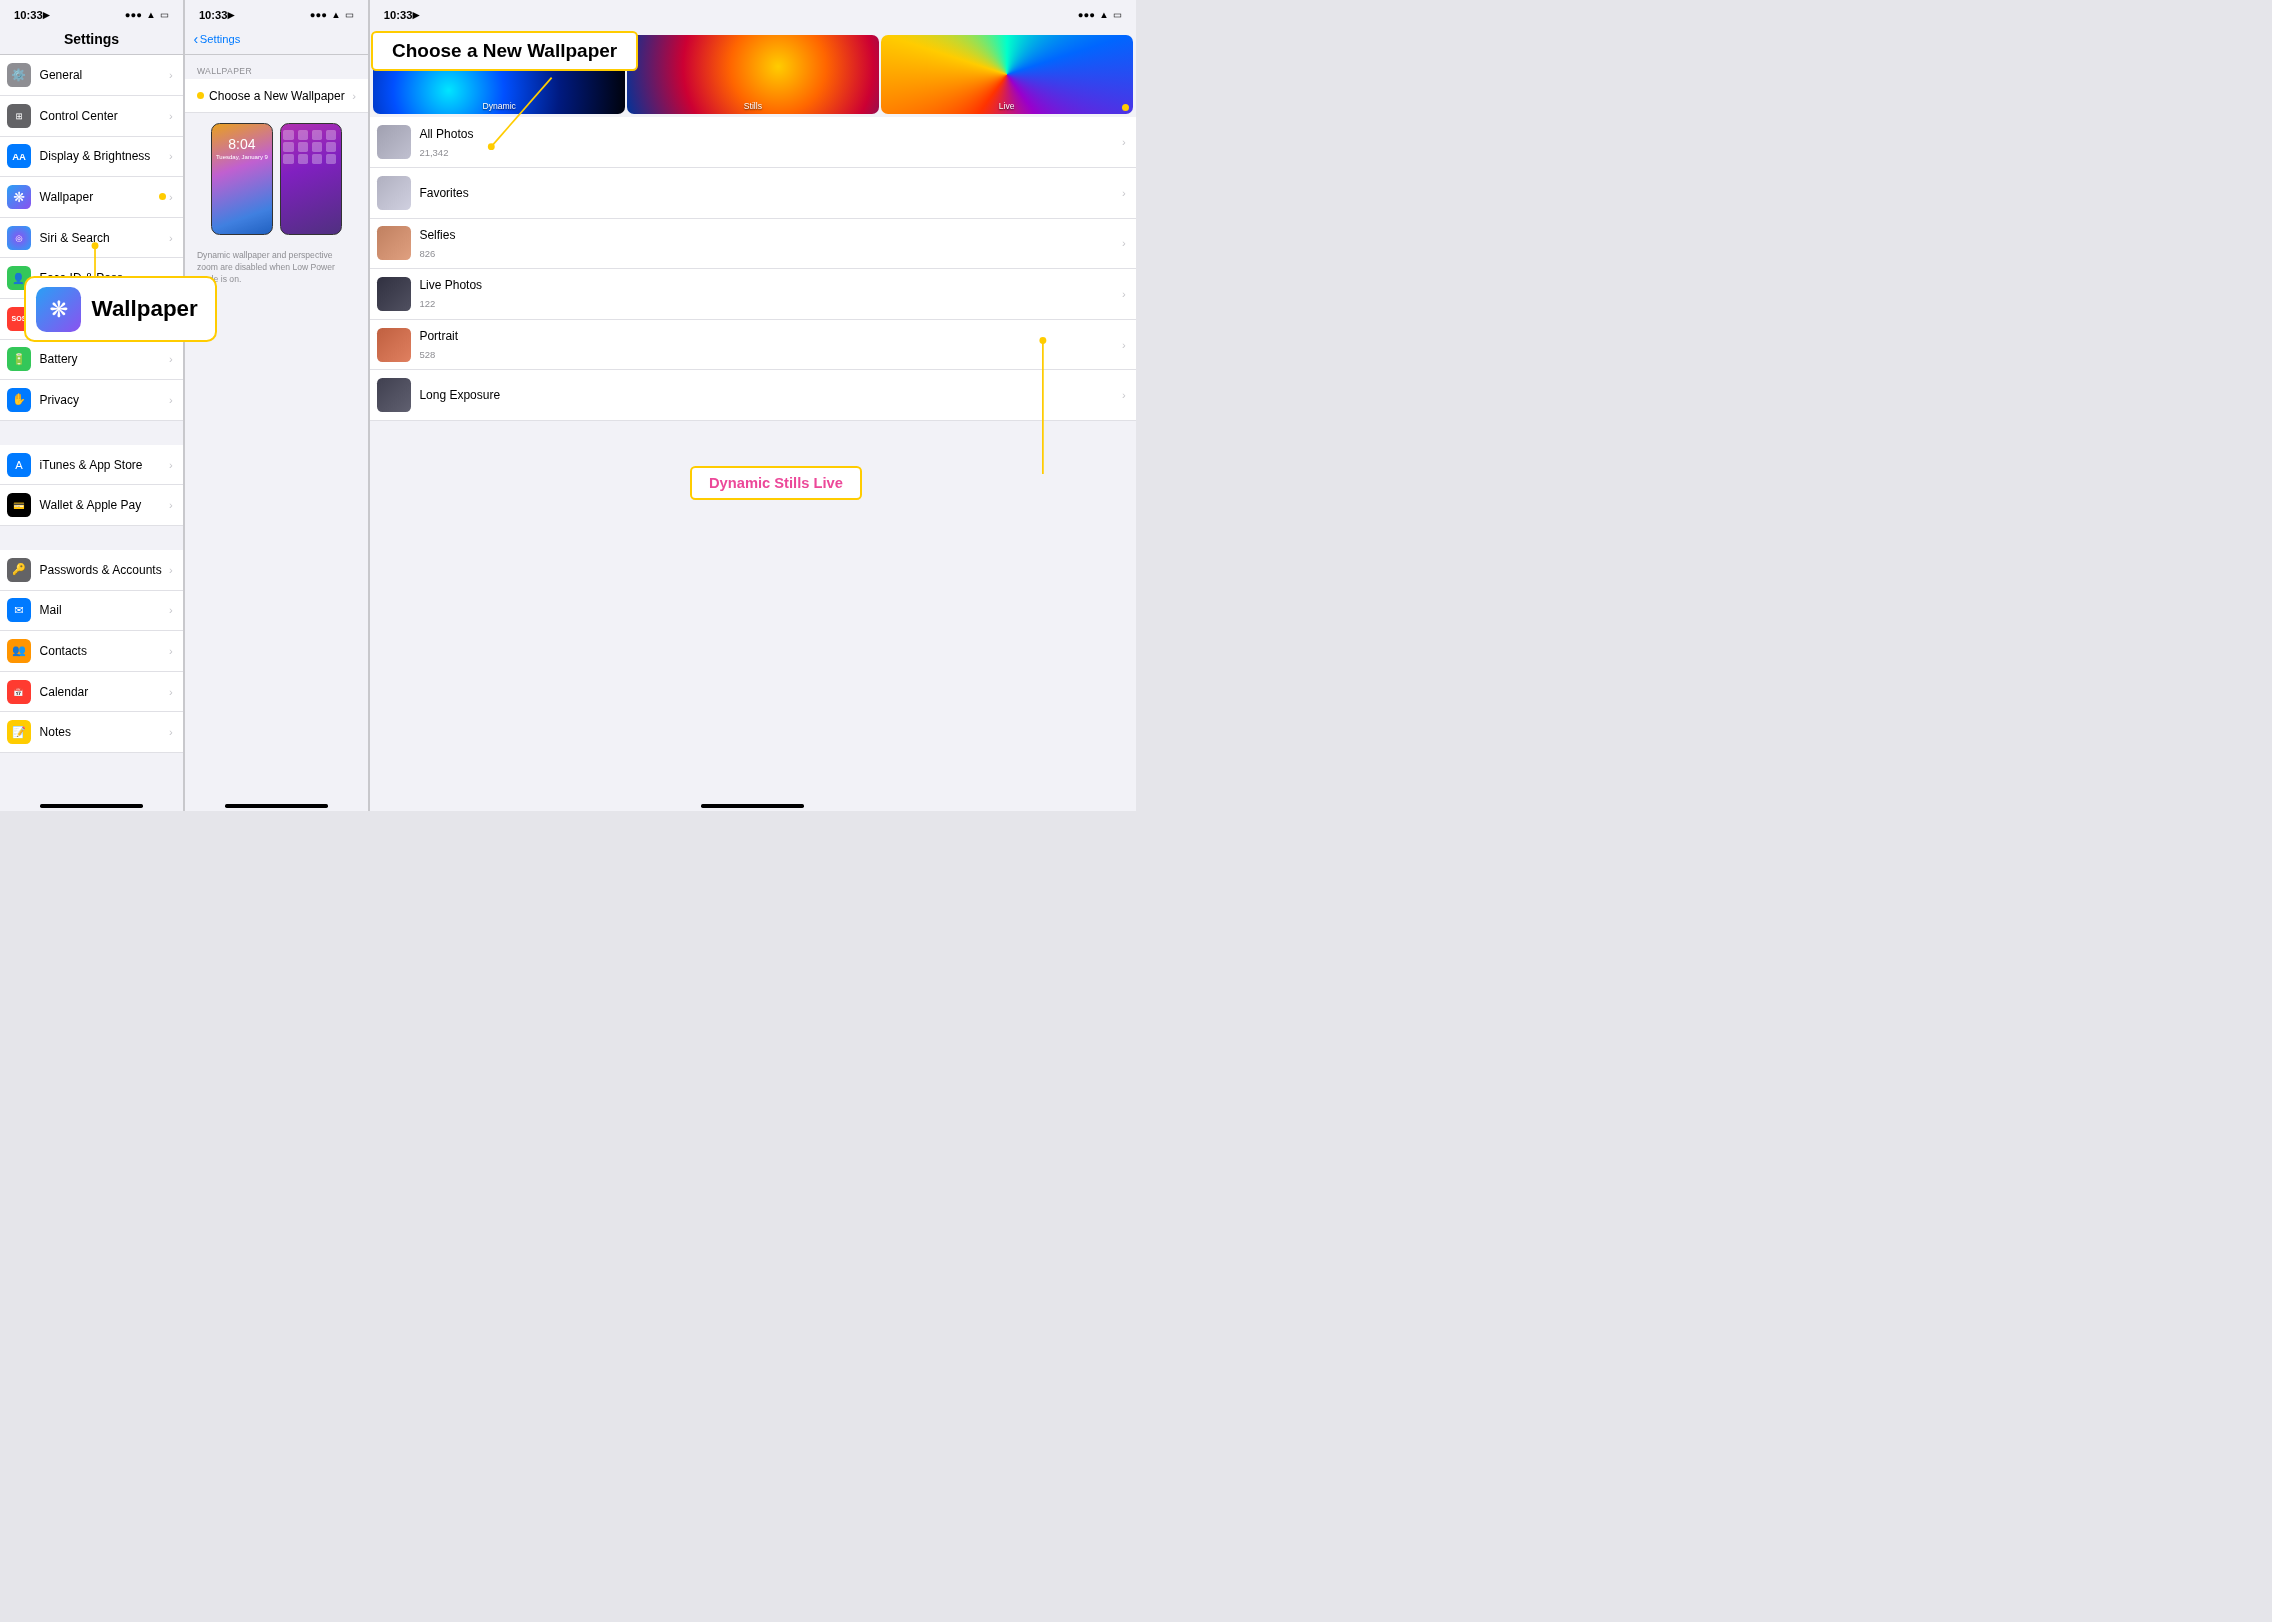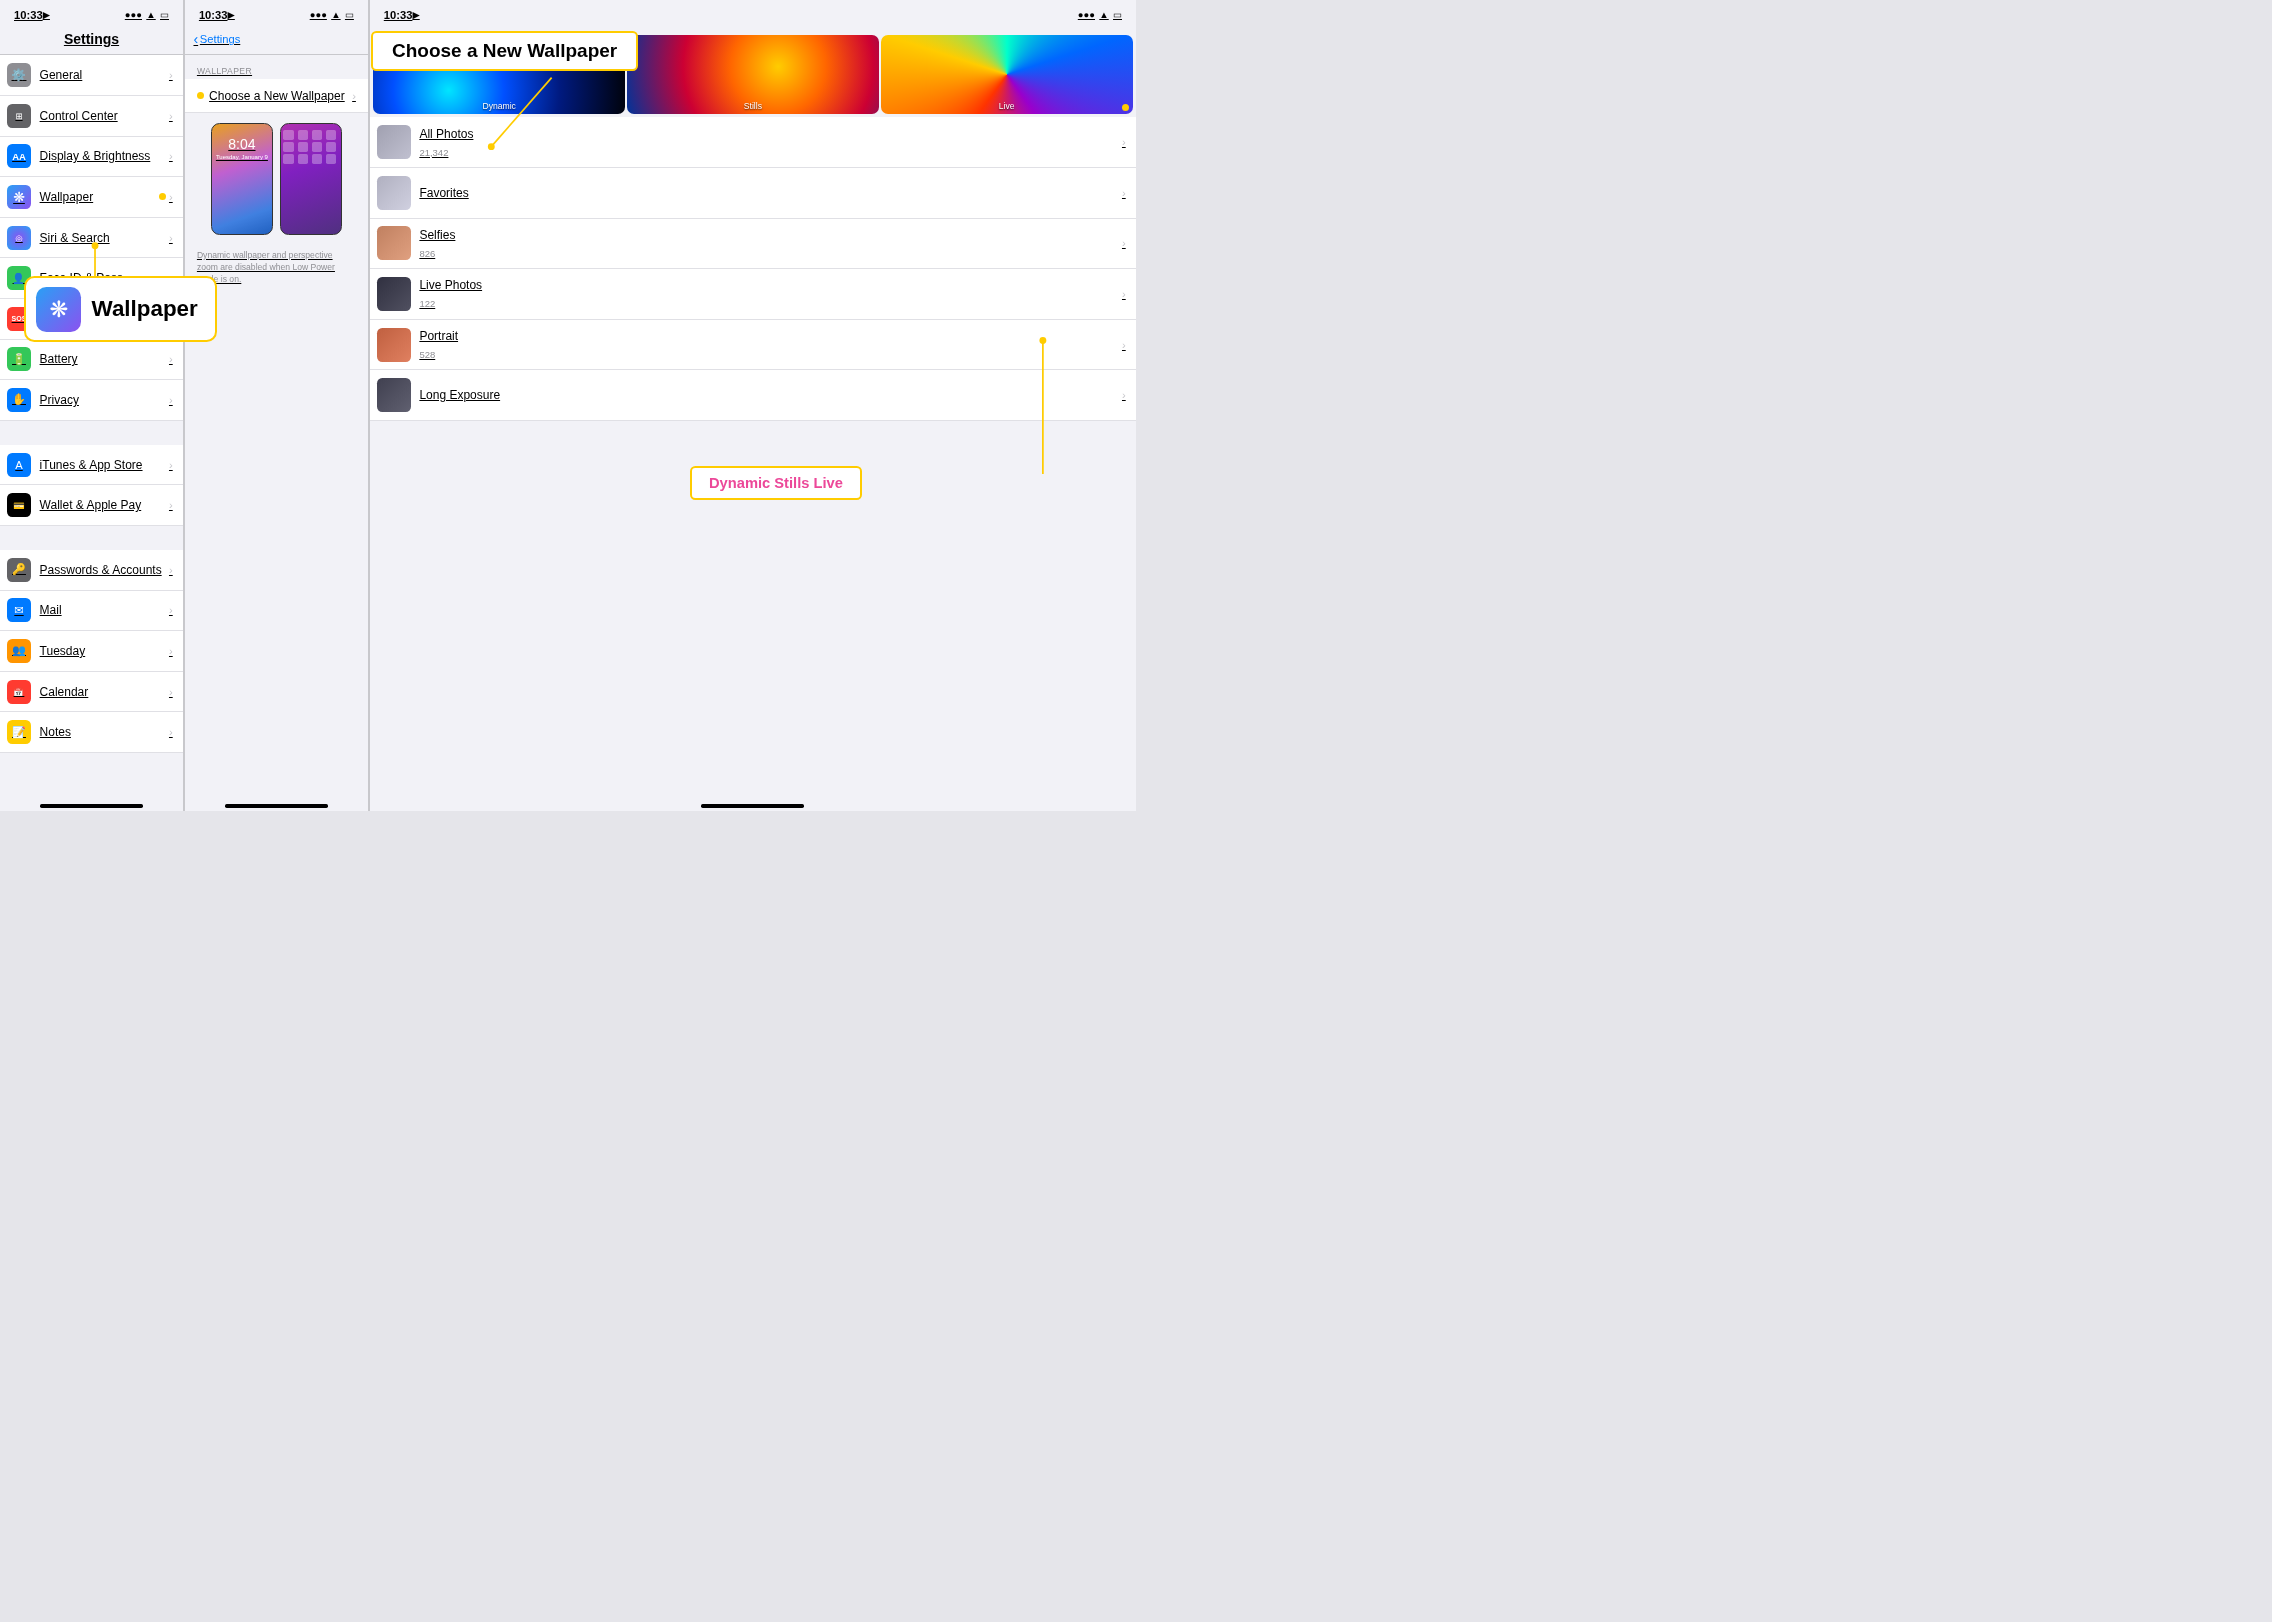--- a/index.html
+++ b/index.html
@@ -305,21 +305,20 @@
     .choose-item-title { font-size: 12px; color: #000; }
     .choose-item-count { font-size: 9.5px; color: #8e8e93; margin-top: 6px; }
     .choose-chevron { color: #c7c7cc; font-size: 11.2px; }
 
     
     .screenshots-container {
       display: flex;
       position: relative;
       width: 1136px;
       height: 811px;
-      text-decoration: underline;
     }
     .screen-wrapper {
       position: relative;
       display: flex;
       flex-direction: column;
       height: 100%;
     }
     .screen-1 { width: 184px; }
     .screen-2 { width: 184px; }
     .screen-3 { width: 184px; flex: 1; }
@@ -444,21 +443,21 @@
       </div>
 
       <div class="settings-item">
         <div class="settings-icon ic-blue" style="font-size:11.2px;">✉</div>
         <span class="settings-label">Mail</span>
         <span class="settings-chevron">›</span>
       </div>
 
       <div class="settings-item">
         <div class="settings-icon ic-orange" style="font-size:11.2px;">👥</div>
-        <span class="settings-label">Tuesday</span>
+        <span class="settings-label">Contacts</span>
         <span class="settings-chevron">›</span>
       </div>
 
       <div class="settings-item">
         <div class="settings-icon ic-red" style="font-size:8.6px;">📅</div>
         <span class="settings-label">Calendar</span>
         <span class="settings-chevron">›</span>
       </div>
 
       <div class="settings-item">

